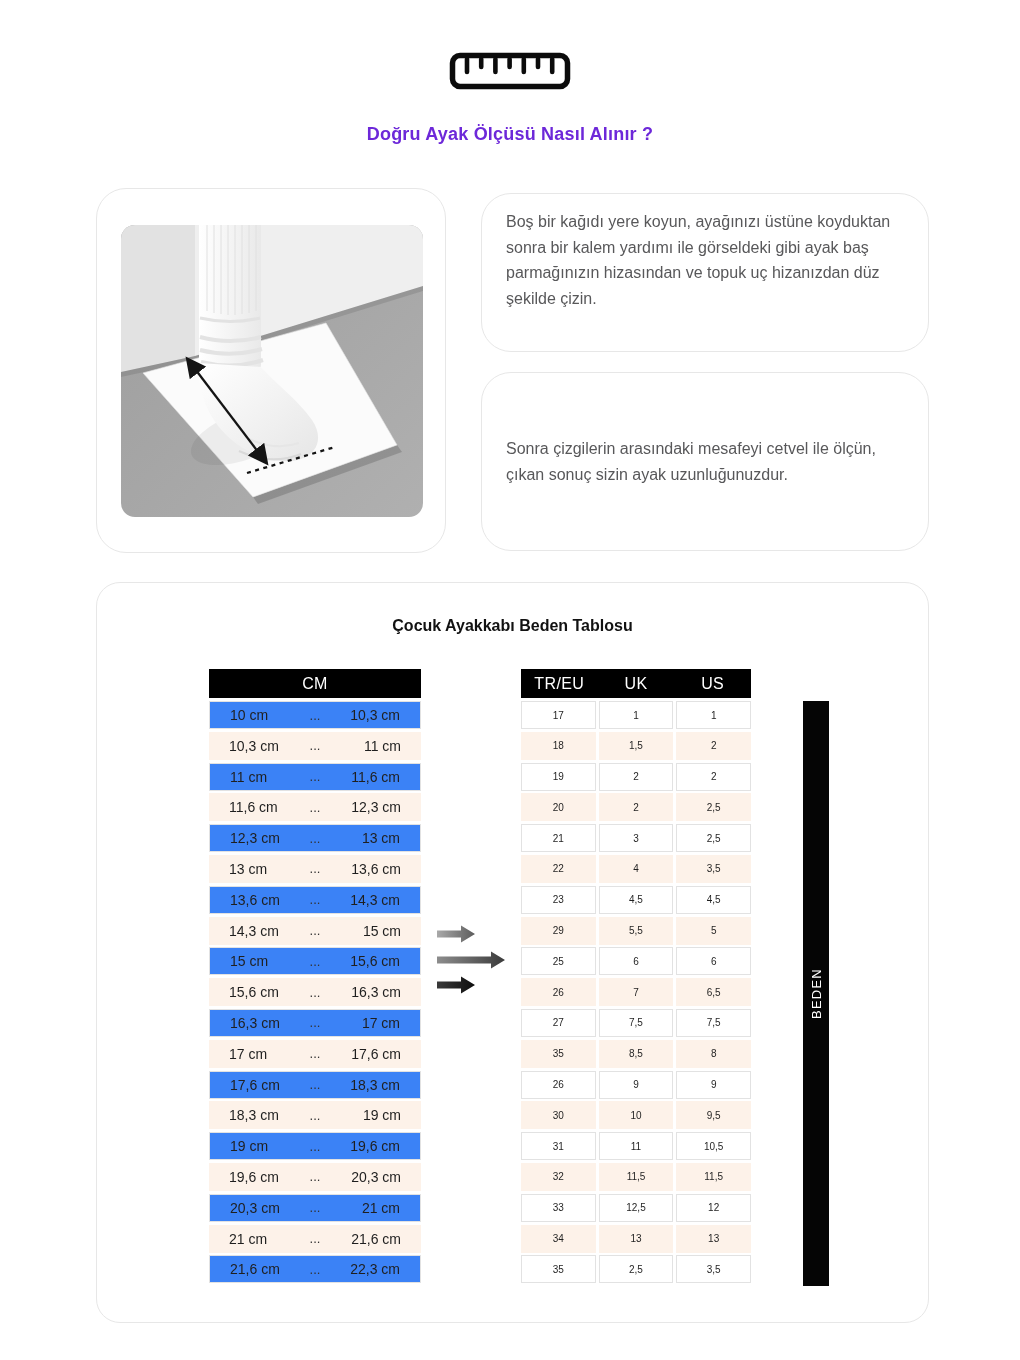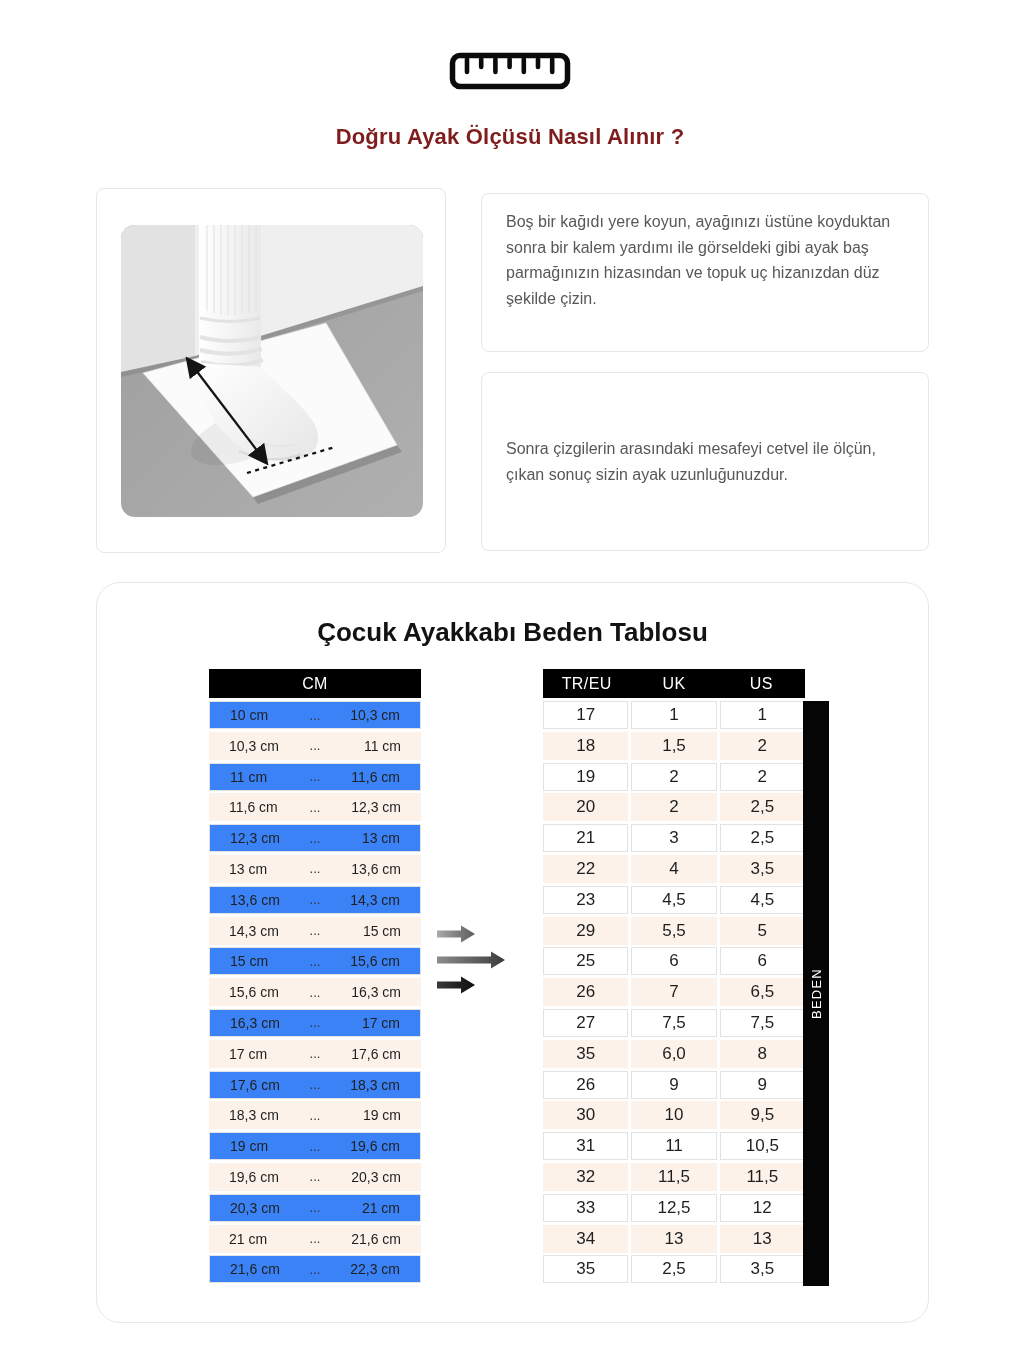--- a/index.html
+++ b/index.html
@@ -4,57 +4,57 @@
 <style>
   html,body{margin:0;padding:0;background:#ffffff;}
   body{
     position:relative;width:1020px;height:1360px;
     font-family:"Liberation Sans", sans-serif;color:#1f1f1f;overflow:hidden;
   }
   
   .ruler-wrap{position:absolute;left:0;top:52px;width:100%;text-align:center;}
   .page-title{
     position:absolute;left:0;top:124px;width:100%;margin:0;text-align:center;
-    font-size:22px;font-weight:bold;color:#7f1d1d;letter-spacing:.2px;
+    font-size:18px;font-weight:bold;color:#6d28d9;letter-spacing:.2px;
   }
   
   .card{
-    position:absolute;background:#fff;border:1px solid #e7e7e7;border-radius:8px;
+    position:absolute;background:#fff;border:1px solid #e7e7e7;border-radius:30px;
     box-sizing:border-box;
   }
   .photo-card{left:96px;top:188px;width:350px;height:365px;}
   .photo-card svg{position:absolute;left:24px;top:36px;}
   .instr-card-1{left:481px;top:193px;width:448px;height:159px;padding:15px 24px;}
   .instr-card-2{left:481px;top:372px;width:448px;height:179px;padding:10px 24px;display:flex;align-items:center;}
   .instr-text{font-size:16px;line-height:1.6;color:#58585a;margin:0;}
   
   .size-card{left:96px;top:582px;width:833px;height:741px;border-radius:24px;}
   .size-title{
     position:absolute;left:0;top:34px;width:100%;margin:0;text-align:center;
-    font-size:26px;font-weight:bold;color:#121212;
+    font-size:16px;font-weight:bold;color:#121212;
   }
   .tbl{position:absolute;top:86px;}
   .tbl-header{
     height:29px;background:#000;color:#fff;font-size:16px;letter-spacing:.4px;
     display:grid;align-items:center;text-align:center;
   }
   .cm-tbl{left:112px;width:212px;}
-  .sz-tbl{left:446px;width:262px;}
+  .sz-tbl{left:424px;width:230px;}
   .sz-tbl .tbl-header{grid-template-columns:1fr 1fr 1fr;}
   .rows{margin-top:3px;display:grid;grid-auto-rows:28px;row-gap:2.8px;}
   .sz-rows{grid-template-columns:1fr 1fr 1fr;column-gap:3px;}
   .cm-row{
     display:grid;grid-template-columns:1fr 34px 1fr;align-items:center;
     background:#3b82f6;border:1px solid #e2e2e2;box-sizing:border-box;font-size:14px;
   }
   .cm-row .cfrom{text-align:left;padding-left:20px;}
   .cm-row .dots{text-align:center;font-size:13px;color:#333;}
   .cm-row .cto{text-align:right;padding-right:20px;}
   .size-cell{
-    background:#fff;border:1px solid #e2e2e2;box-sizing:border-box;font-size:17px;
+    background:#fff;border:1px solid #e2e2e2;box-sizing:border-box;font-size:10px;
     display:flex;align-items:center;justify-content:center;
   }
   .alt{background:#fdf2e9;border:none;}
   .arrows{position:absolute;left:338px;top:341px;}
   .beden-bar{
     position:absolute;left:706px;top:118px;width:26px;height:585px;background:#050505;
     display:flex;align-items:center;justify-content:center;
   }
   .beden-bar span{
     color:#fff;font-size:13px;letter-spacing:1.2px;transform:rotate(-90deg);white-space:nowrap;
@@ -298,21 +298,21 @@
         <div class="size-cell">25</div>
         <div class="size-cell">6</div>
         <div class="size-cell">6</div>
         <div class="size-cell alt">26</div>
         <div class="size-cell alt">7</div>
         <div class="size-cell alt">6,5</div>
         <div class="size-cell">27</div>
         <div class="size-cell">7,5</div>
         <div class="size-cell">7,5</div>
         <div class="size-cell alt">35</div>
-        <div class="size-cell alt">6,0</div>
+        <div class="size-cell alt">8,5</div>
         <div class="size-cell alt">8</div>
         <div class="size-cell">26</div>
         <div class="size-cell">9</div>
         <div class="size-cell">9</div>
         <div class="size-cell alt">30</div>
         <div class="size-cell alt">10</div>
         <div class="size-cell alt">9,5</div>
         <div class="size-cell">31</div>
         <div class="size-cell">11</div>
         <div class="size-cell">10,5</div>

